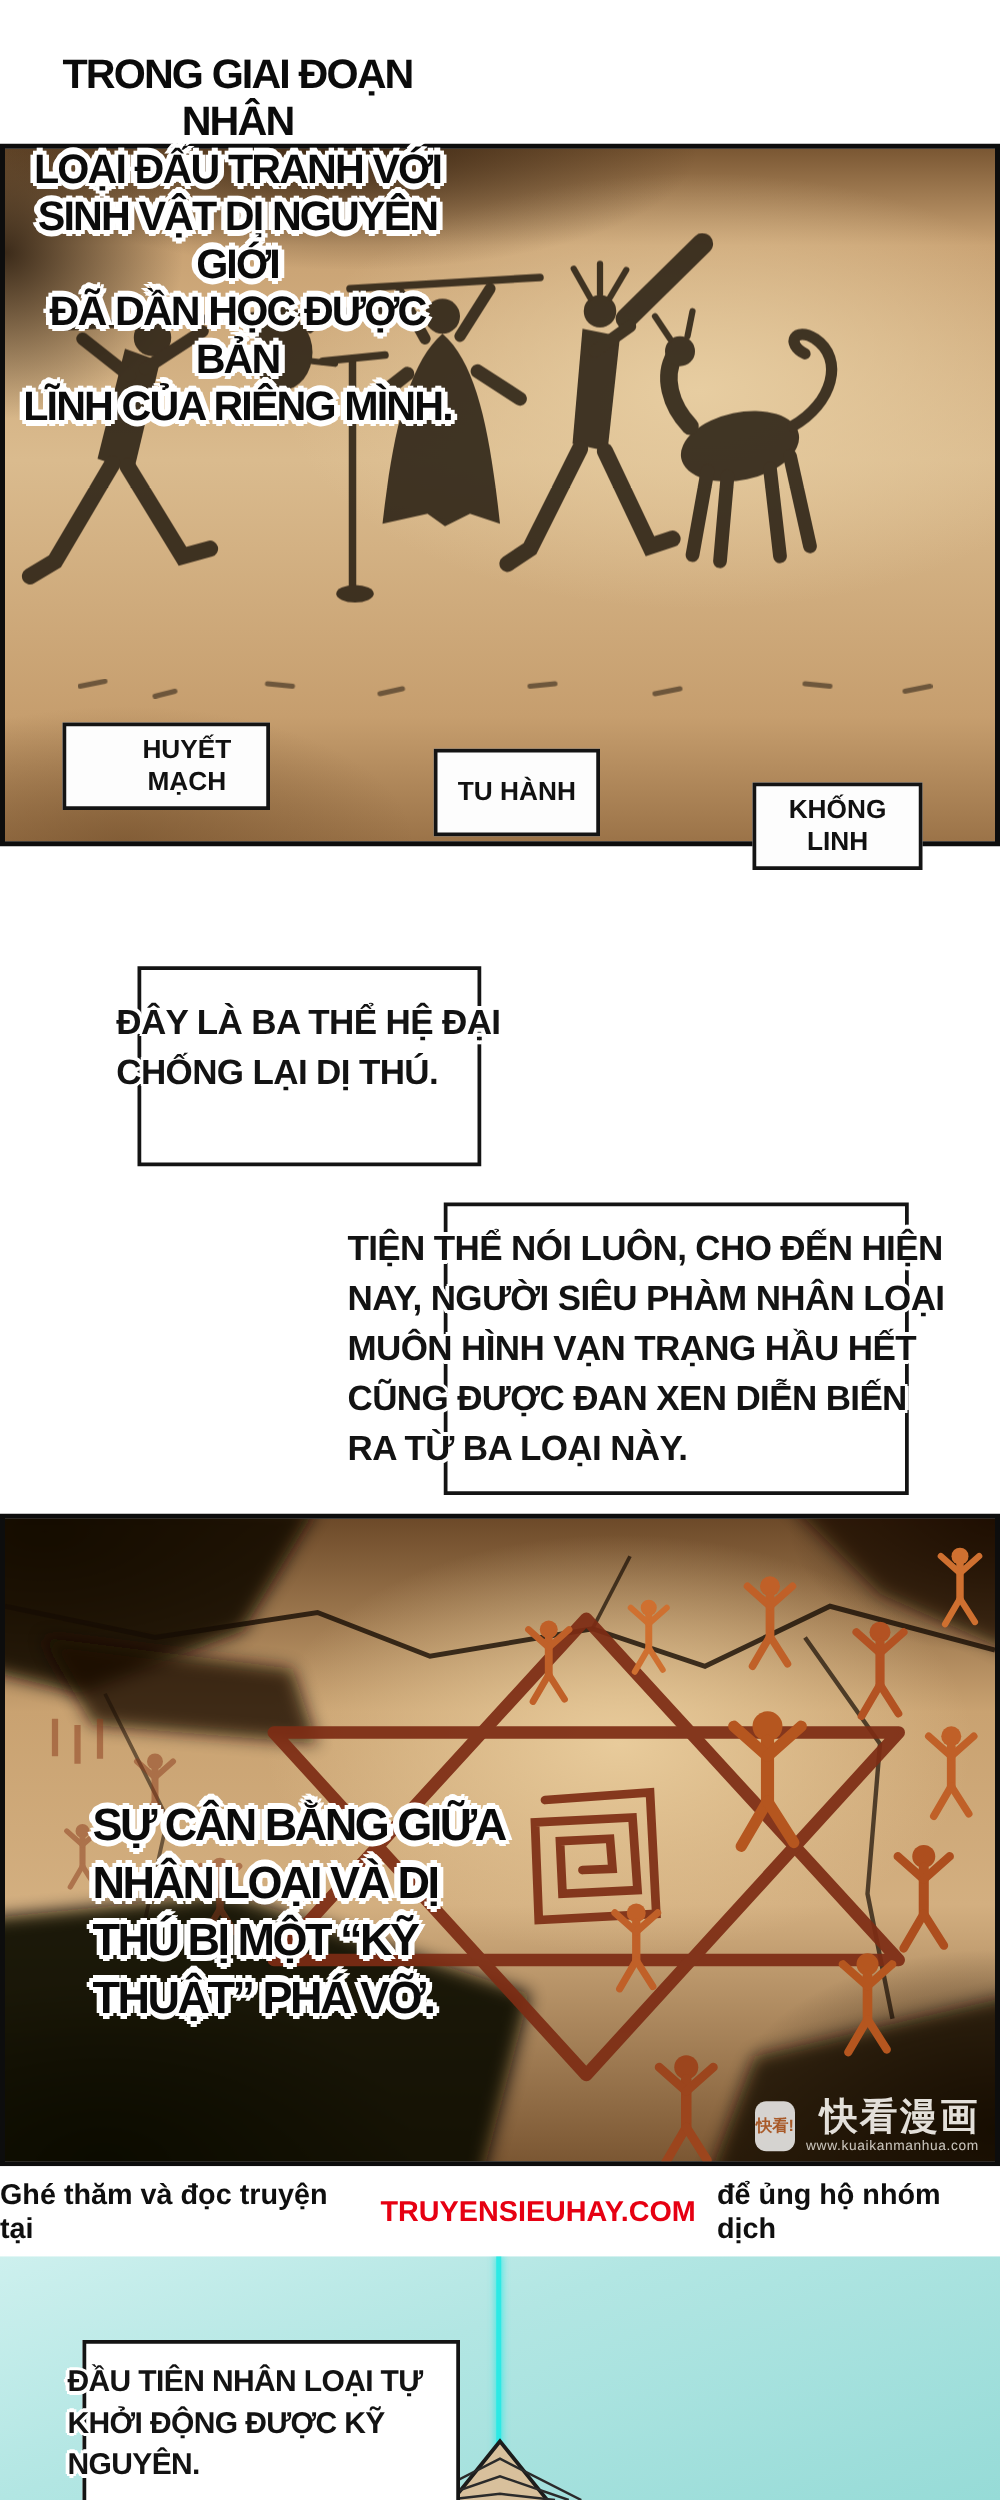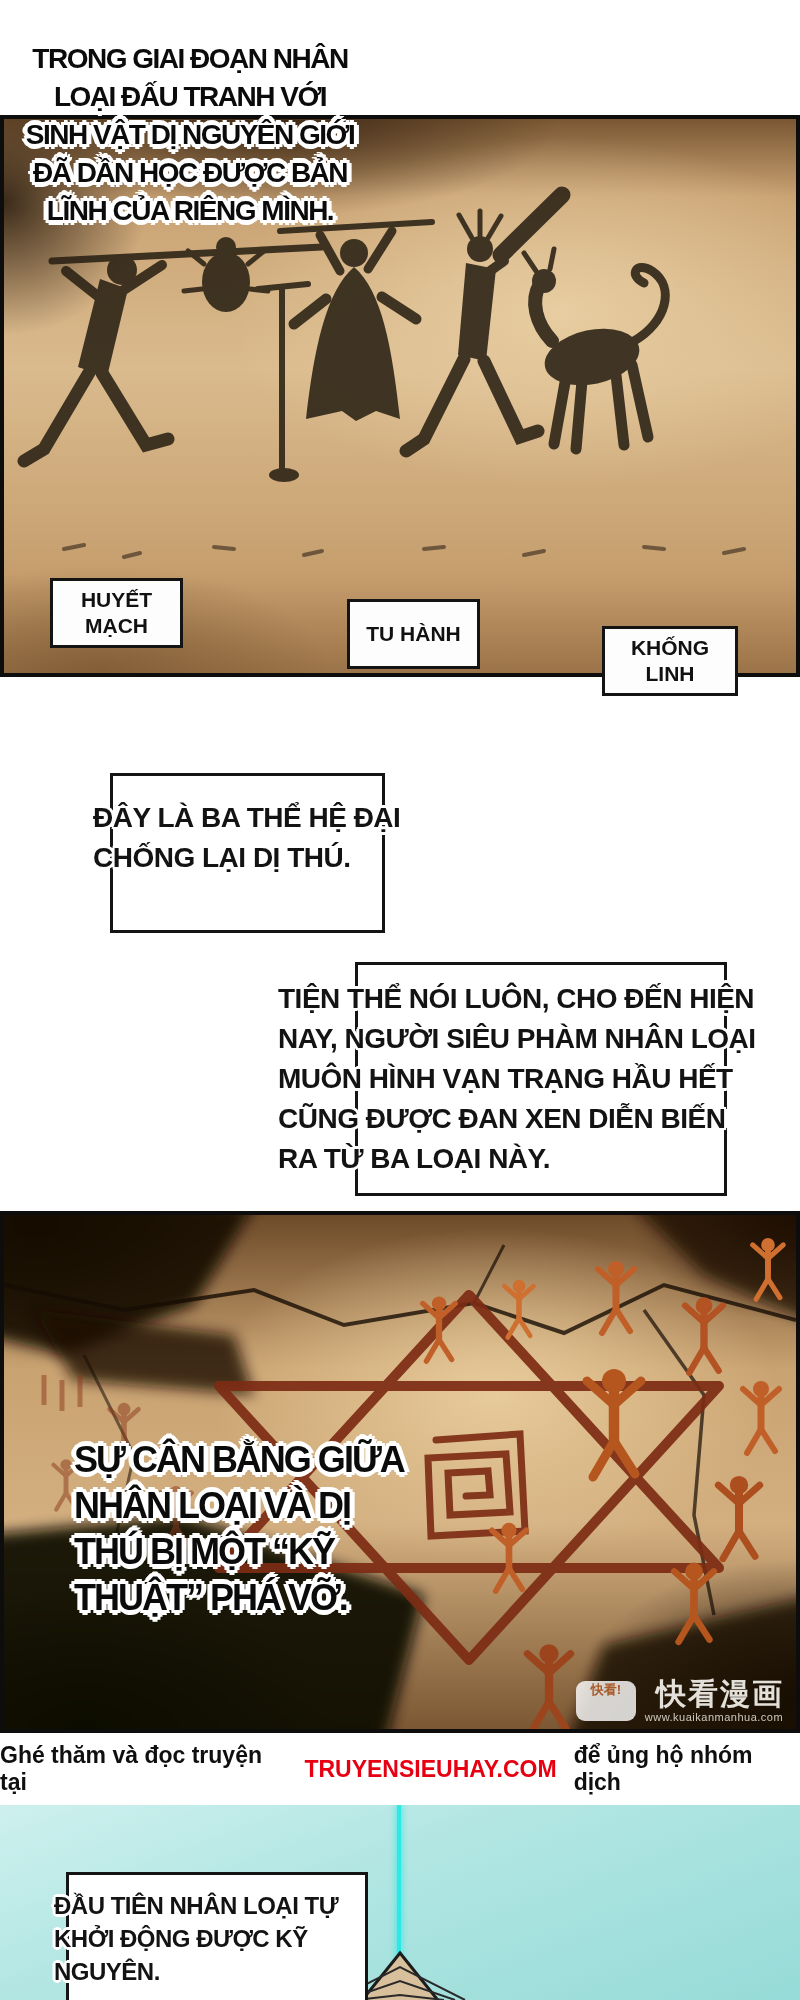--- a/index.html
+++ b/index.html
@@ -3,21 +3,21 @@
 <meta charset="utf-8">
 <style>
   html,body{margin:0;padding:0;}
   #canvas{position:relative;width:800px;height:2000px;background:#ffffff;overflow:hidden;
           font-family:"Liberation Sans","DejaVu Sans",sans-serif;}
   .abs{position:absolute;}
   
   .heavy{font-weight:bold;color:#0b0b0b;letter-spacing:-1.5px;
     text-shadow:-3px -3px 0 #fff,0 -3px 0 #fff,3px -3px 0 #fff,-3px 0 0 #fff,3px 0 0 #fff,
     -3px 3px 0 #fff,0 3px 0 #fff,3px 3px 0 #fff,-5px 0 0 #fff,5px 0 0 #fff,0 -5px 0 #fff,0 5px 0 #fff;}
-  #intro{left:4px;top:40px;width:372px;text-align:center;font-size:28px;line-height:38px;z-index:5;}
+  #intro{left:4px;top:40px;width:372px;text-align:center;font-size:33px;line-height:38px;z-index:5;}
   
   #panel1{left:0;top:115px;width:792px;height:554px;border:4px solid #0d0d0d;
     background:
       radial-gradient(ellipse 30% 40% at 0% 15%,rgba(35,22,10,.85),transparent 60%),
       radial-gradient(ellipse 50% 25% at 35% 0%,rgba(48,30,14,.8),transparent 70%),
       radial-gradient(ellipse 45% 30% at 12% 100%,rgba(110,75,40,.55),transparent 65%),
       radial-gradient(ellipse 60% 45% at 70% 35%,#e7cda1,transparent 70%),
       linear-gradient(180deg,#7a5733 0%,#c9a273 14%,#dabb8e 45%,#c69e6e 82%,#9b7348 100%);}
   #panel1 svg{position:absolute;left:0;top:0;}
   .tagbox{position:absolute;background:#fdfdfd;border:3px solid #141414;z-index:6;
@@ -34,22 +34,22 @@
       radial-gradient(ellipse 55% 50% at 62% 35%,#e8cb9b,transparent 65%),
       radial-gradient(ellipse 35% 30% at 4% 2%,rgba(16,8,1,.95),transparent 75%),
       radial-gradient(ellipse 45% 40% at 10% 100%,rgba(8,4,0,.96),transparent 70%),
       radial-gradient(ellipse 40% 40% at 100% 95%,rgba(20,10,2,.9),transparent 70%),
       radial-gradient(ellipse 30% 30% at 100% 0%,rgba(28,14,4,.85),transparent 70%),
       linear-gradient(180deg,#6d4a29 0%,#c9a271 30%,#d3af80 60%,#7b5733 100%);}
   #panel2 svg{position:absolute;left:0;top:0;}
   #star-caption{left:70px;top:222px;width:360px;font-size:36px;line-height:46px;text-align:left;z-index:6;letter-spacing:-2px;}
   
   #watermark{right:12px;bottom:6px;display:flex;align-items:center;gap:8px;z-index:6;opacity:.92;}
-  #wm-icon{width:60px;height:40px;border-radius:9px;background:rgba(255,255,255,.88);
-    display:flex;justify-content:center;font-weight:bold;font-size:13px;color:#b4602c;}
+  #wm-icon{width:32px;height:40px;border-radius:9px;background:rgba(255,255,255,.88);
+    display:flex;align-items:center;justify-content:center;font-weight:bold;font-size:13px;color:#b4602c;}
   #wm-col{display:flex;flex-direction:column;align-items:center;line-height:1;}
   #wm-brand{color:#f4f1ec;font-size:30px;font-weight:bold;letter-spacing:2px;margin-left:12px;}
   #wm-url{color:rgba(250,247,240,.85);font-size:11px;margin-top:3px;letter-spacing:.5px;}
   
   #credit{left:0;top:1733px;width:800px;height:72px;background:#ffffff;display:flex;
     align-items:center;justify-content:center;gap:17px;font-size:23px;font-weight:bold;color:#0f0f0f;z-index:3;}
   #credit .site{color:#e60012;}
   
   #panel3{left:0;top:1805px;width:800px;height:195px;
     background:linear-gradient(160deg,#cdf0ee 0%,#b2e6e3 40%,#96dbd7 100%);}
@@ -129,21 +129,21 @@
             <line x1="300" y1="436" x2="318" y2="432"></line>
           <line x1="420" y1="430" x2="440" y2="428"></line>
             <line x1="520" y1="436" x2="540" y2="432"></line>
           <line x1="640" y1="428" x2="660" y2="430"></line>
             <line x1="720" y1="434" x2="740" y2="430"></line>
         </g>
       </g>
     </svg>
   </div>
 
-  <div class="tagbox" style="left:50px;top:578px;width:127px;height:64px;">
+  <div class="tagbox" style="left:50px;top:578px;width:127px;height:64px;padding-left:33px;">
     <span>HUYẾT MẠCH</span>
   </div>
   <div class="tagbox" style="left:347px;top:599px;width:127px;height:64px;">
     <span>TU HÀNH</span>
   </div>
   <div class="tagbox" style="left:602px;top:578px;width:130px;height:64px;margin-top:48px;">
     <span>KHỐNG LINH</span>
   </div>
 
   <div class="bubble" style="left:110px;top:773px;width:269px;height:154px;">

